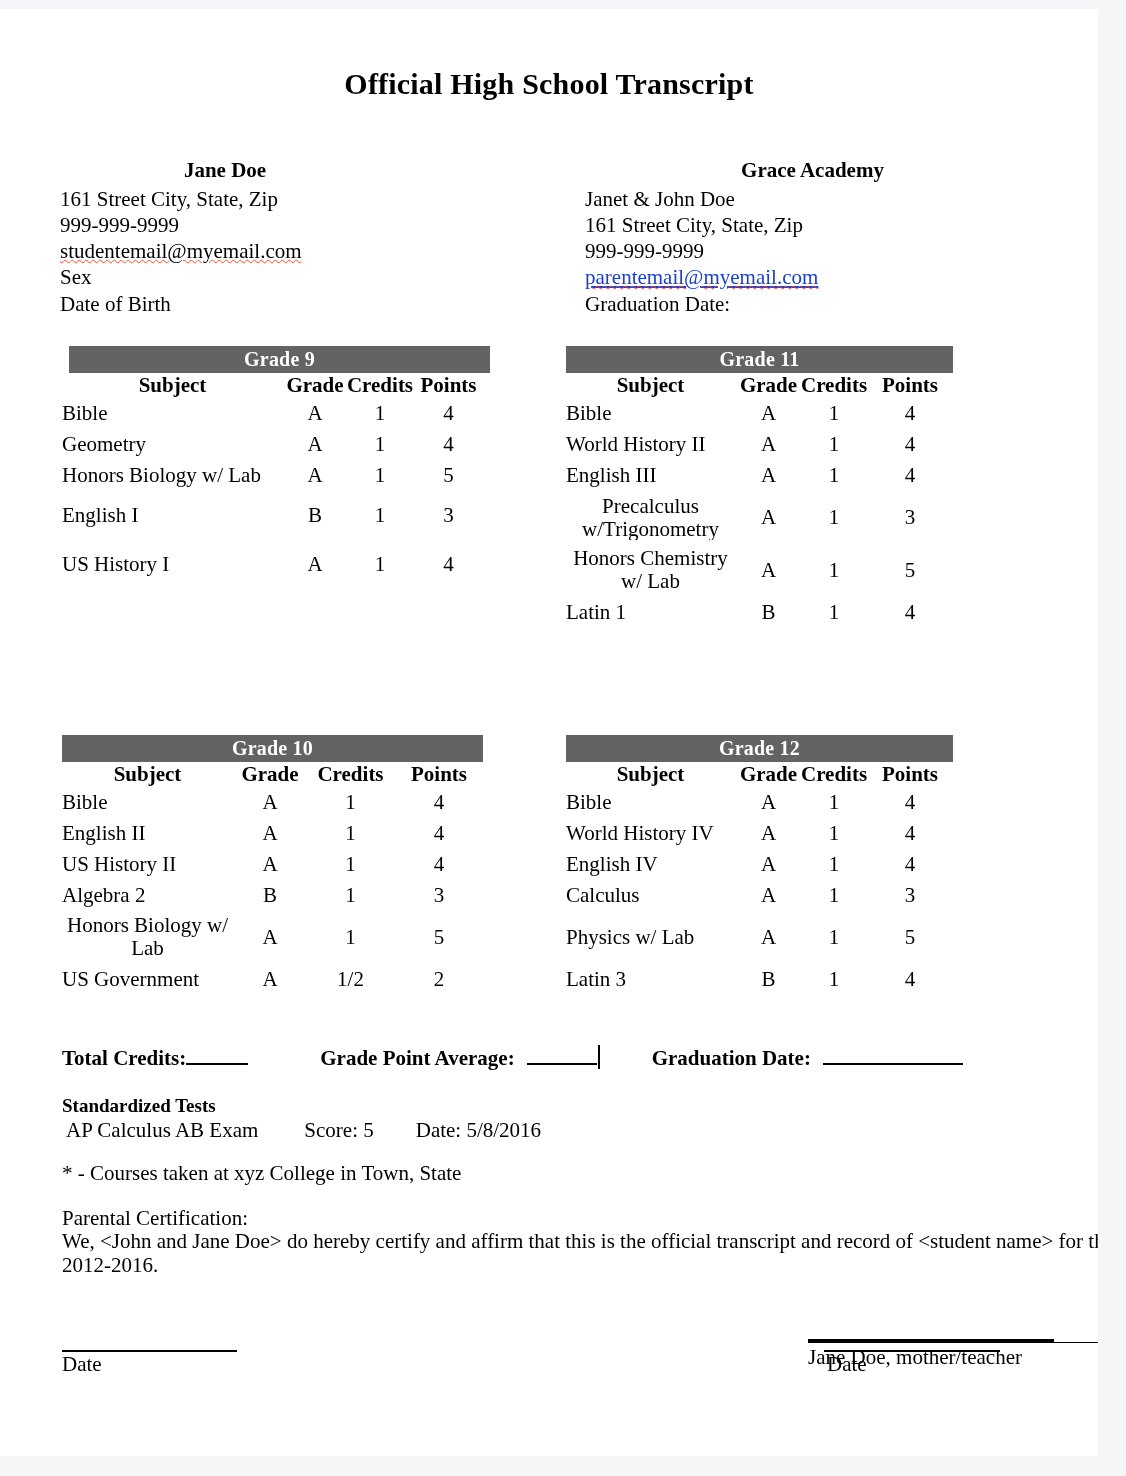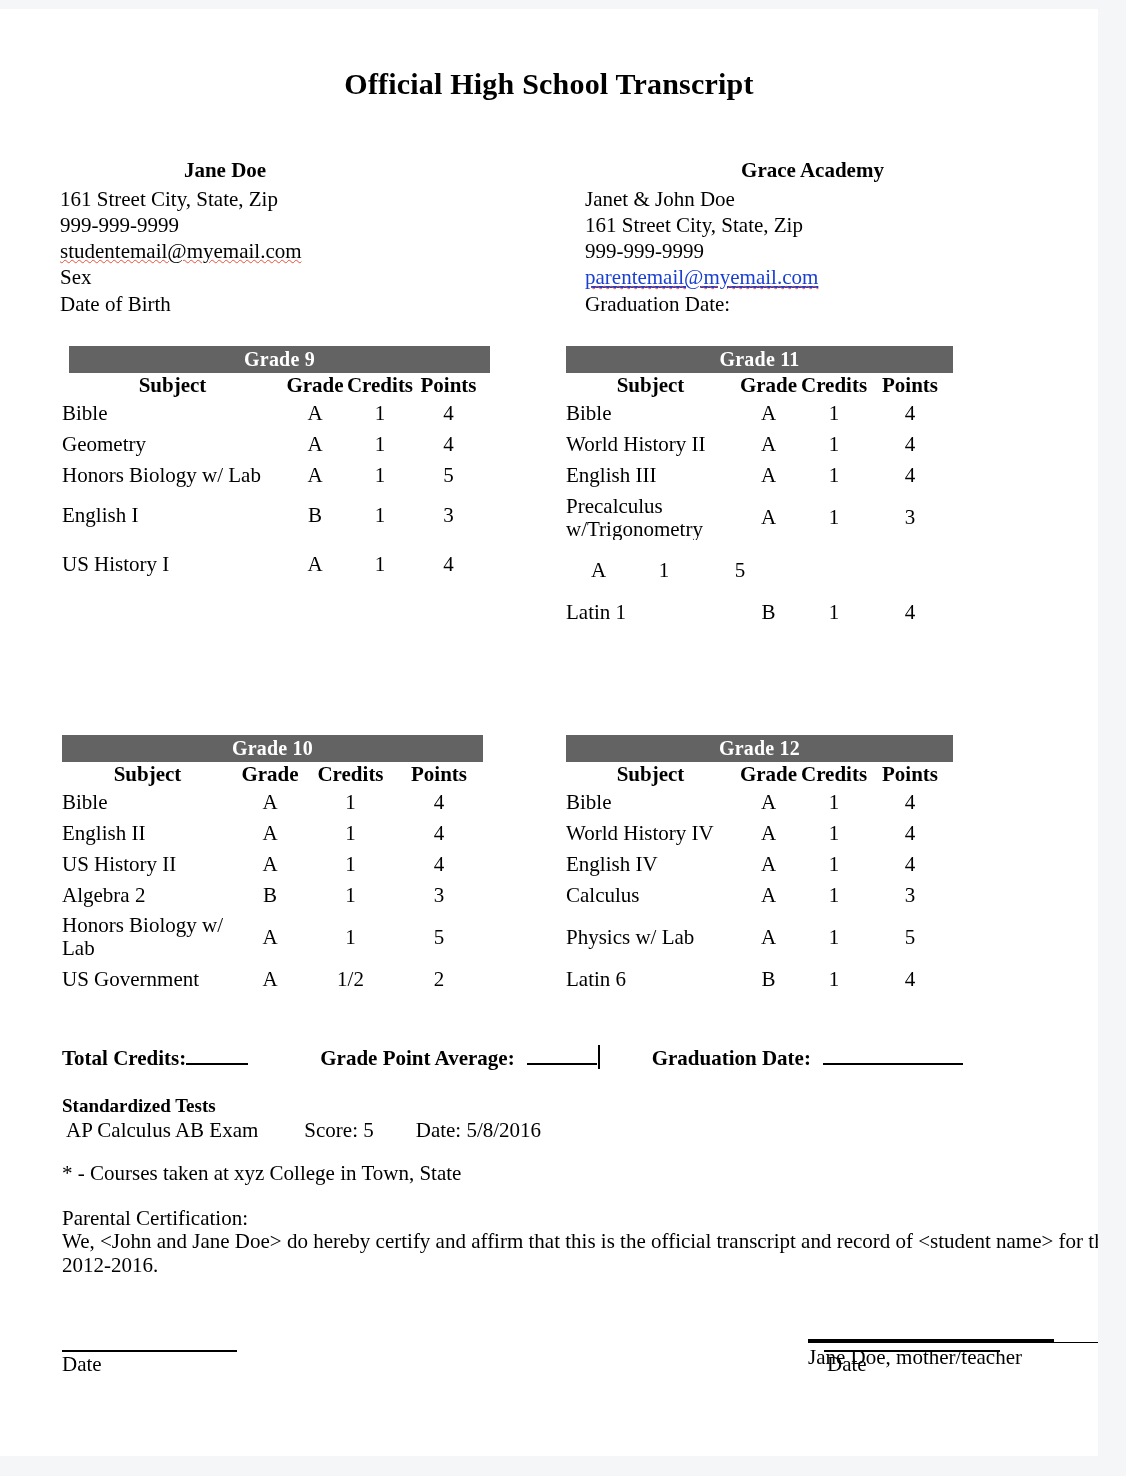--- a/index.html
+++ b/index.html
@@ -99,20 +99,21 @@
   .ghead .c-subj { text-align: center; }
   .c-subj {
     overflow: hidden;
     white-space: nowrap;
     text-overflow: clip;
     padding-right: 1px;
   }
   .c-subj.wrapcell {
     white-space: normal;
     line-height: 1.08;
+    text-align: center;
   }
   .c-grade, .c-cred, .c-pts {
     text-align: center;
     overflow: hidden;
     white-space: nowrap;
     text-overflow: clip;
   }
 
   
   .t9  { left: 62px;  top: 337px; width: 421px; }
@@ -326,20 +327,21 @@
       <div class="c-cred">1</div>
       <div class="c-pts">4</div>
     </div>
     <div class="grow" style="height:53px">
       <div class="c-subj wrapcell">Precalculus w/Trigonometry</div>
       <div class="c-grade">A</div>
       <div class="c-cred">1</div>
       <div class="c-pts">3</div>
     </div>
     <div class="grow" style="height:52px">
+      <div class="c-subj wrapcell">Honors Chemistry w/ Lab</div>
       <div class="c-grade">A</div>
       <div class="c-cred">1</div>
       <div class="c-pts">5</div>
     </div>
     <div class="grow" style="height:33px">
       <div class="c-subj">Latin 1</div>
       <div class="c-grade">B</div>
       <div class="c-cred">1</div>
       <div class="c-pts">4</div>
     </div>
@@ -423,21 +425,21 @@
       <div class="c-cred">1</div>
       <div class="c-pts">3</div>
     </div>
     <div class="grow" style="height:52px">
       <div class="c-subj">Physics  w/ Lab</div>
       <div class="c-grade">A</div>
       <div class="c-cred">1</div>
       <div class="c-pts">5</div>
     </div>
     <div class="grow" style="height:33px">
-      <div class="c-subj">Latin 6</div>
+      <div class="c-subj">Latin 3</div>
       <div class="c-grade">B</div>
       <div class="c-cred">1</div>
       <div class="c-pts">4</div>
     </div>
   </div>
 
   <div class="totals-row">
     <span class="seg">Total Credits:</span><span class="ul-blank u-credits"></span><span class="gap-a"></span><span class="seg">Grade Point Average:</span><span class="gap-s"></span><span class="ul-blank u-gpa"></span><span class="caret"></span><span class="gap-b"></span><span class="seg">Graduation Date:</span><span class="gap-s"></span><span class="ul-blank u-grad"></span>
   </div>
 

